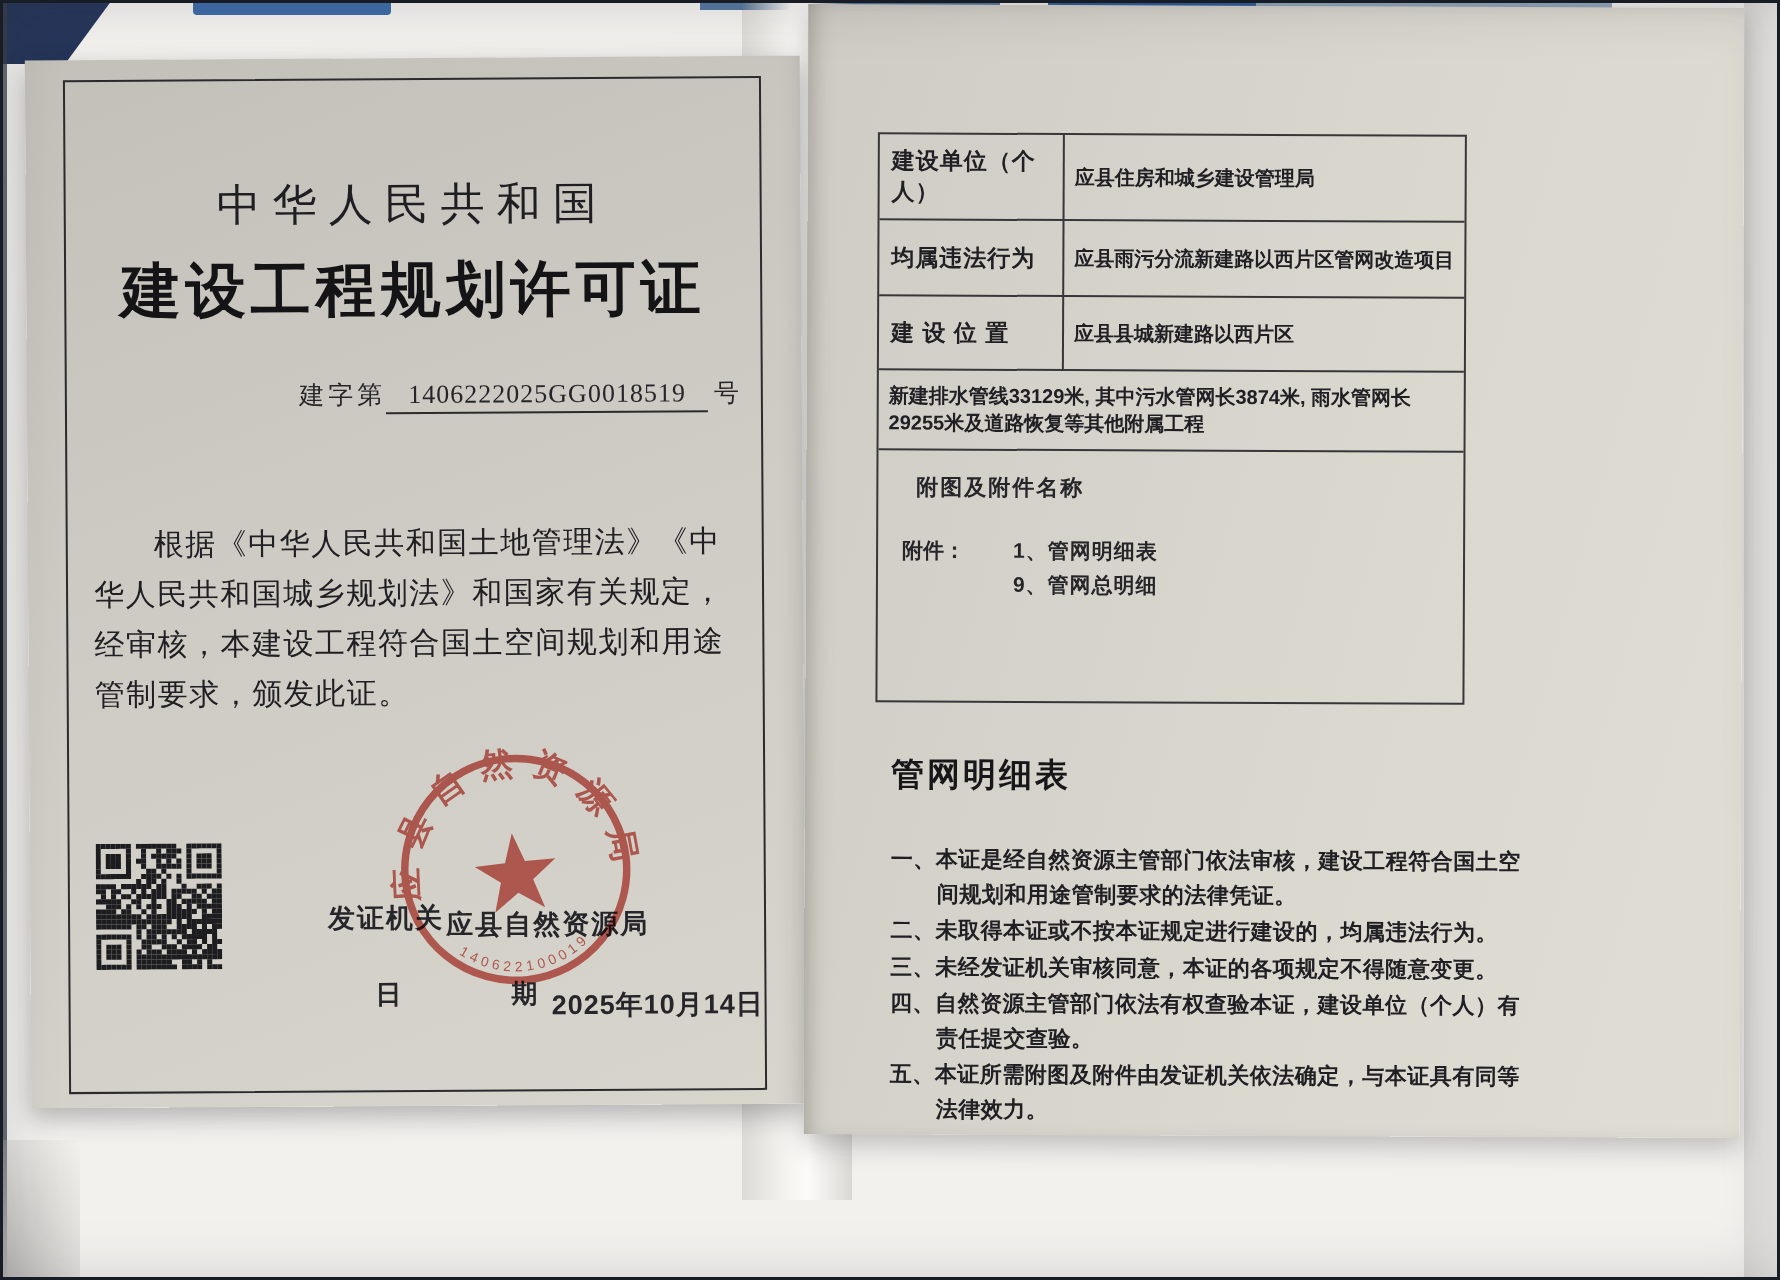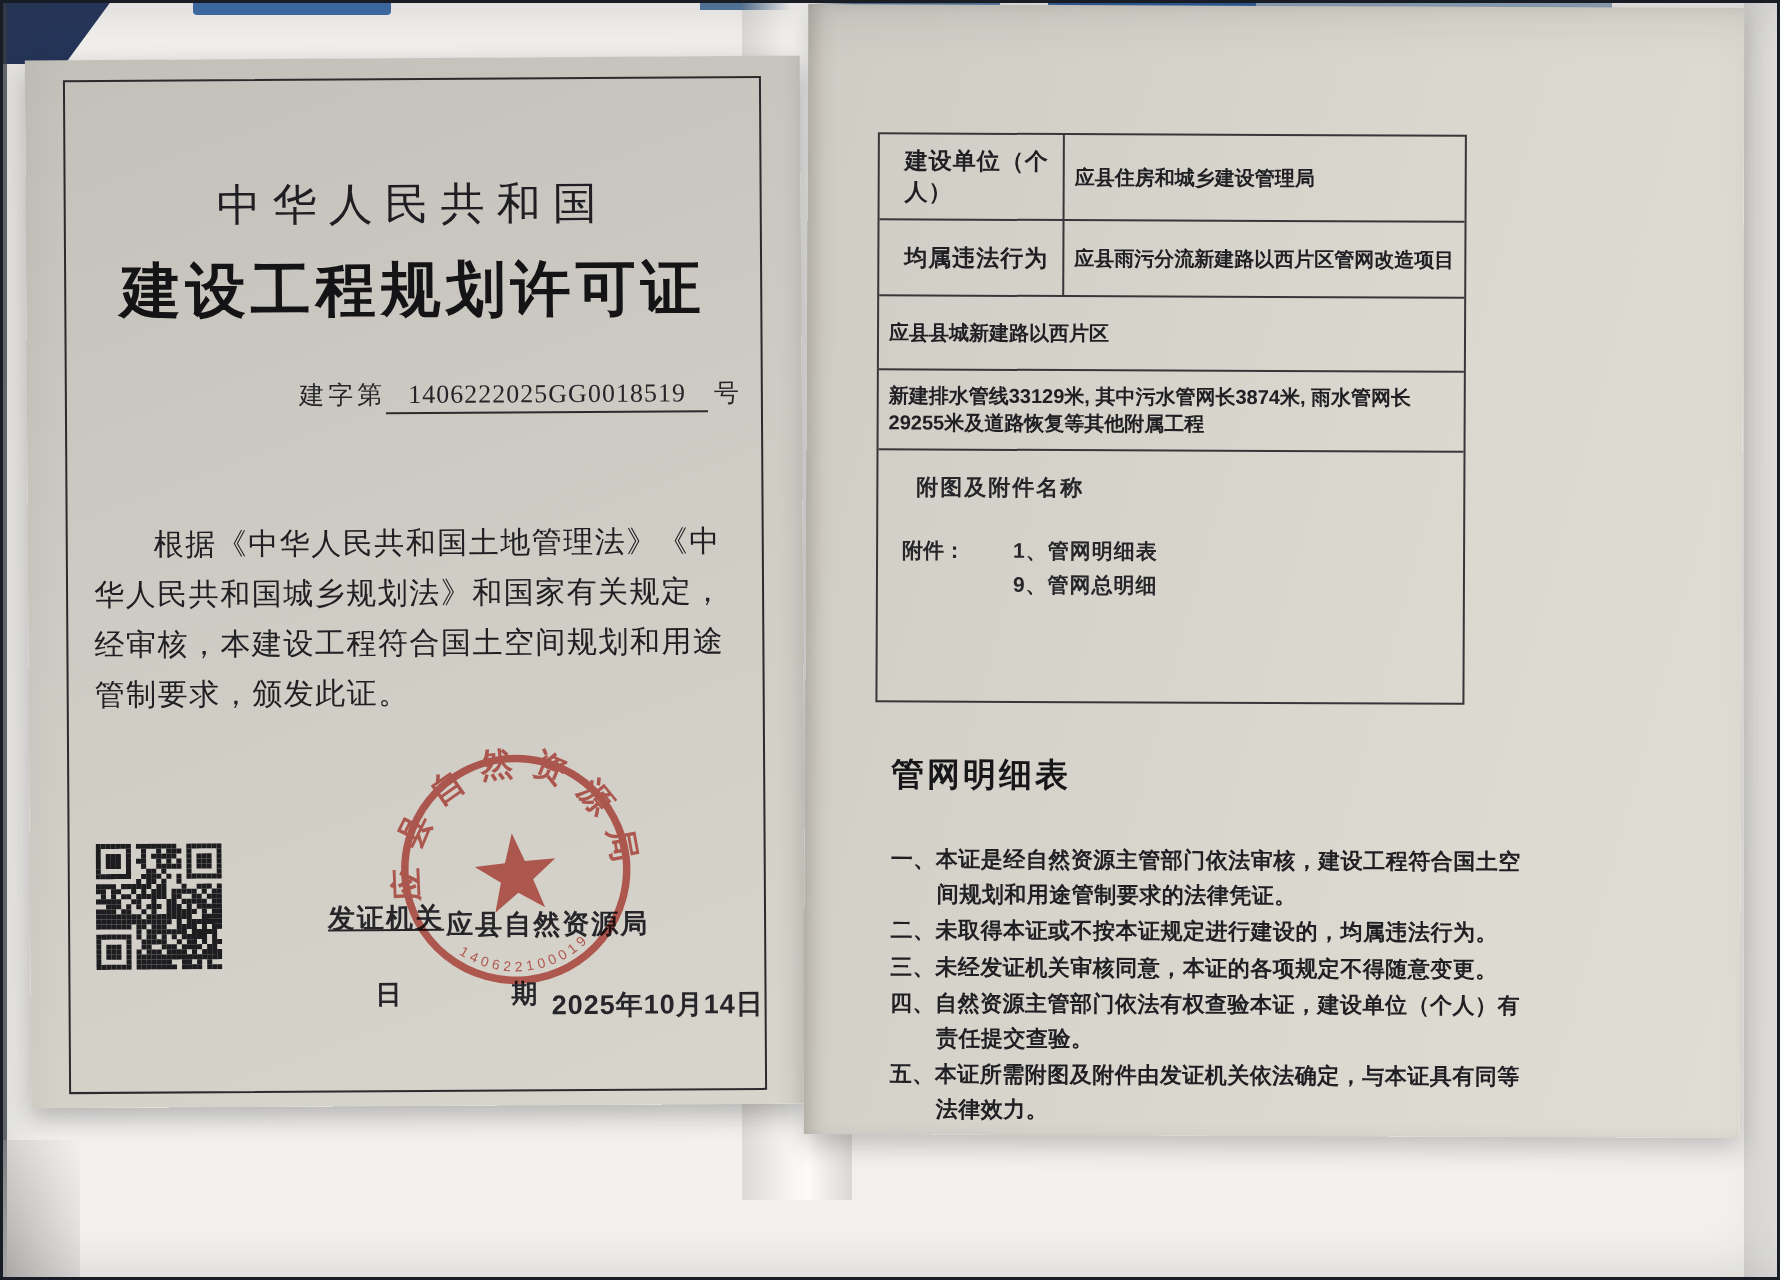--- a/index.html
+++ b/index.html
@@ -39,36 +39,36 @@
   .no-row{position:absolute;right:22px;top:298px;font-family:"Liberation Serif",serif;font-size:25px;white-space:nowrap;}
   .no-prefix{letter-spacing:4px;}
   .no-value{display:inline-block;padding:0 22px 2px 22px;border-bottom:2px solid #2b2b2e;
     font-size:26px;letter-spacing:1px;transform:translateY(0);}
   .no-suffix{margin-left:6px;}
   .body-text{position:absolute;left:26px;top:438px;width:640px;
     font-size:30px;line-height:50px;letter-spacing:1.5px;text-indent:2em;font-weight:500;color:#202024;}
   .qr{position:absolute;left:26px;top:762px;width:126px;height:126px;}
   .qr svg{width:100%;height:100%;fill:#1d1d20;}
   .issuer-row{position:absolute;left:258px;top:820px;white-space:nowrap;font-size:27px;}
-  .issuer-label{font-weight:700;letter-spacing:2px;text-decoration:underline;}
+  .issuer-label{font-weight:700;letter-spacing:2px;}
   .issuer-name{position:relative;top:7px;left:2px;font-weight:600;letter-spacing:2px;}
   .date-row{position:absolute;left:305px;top:896px;white-space:nowrap;font-size:26px;font-weight:700;}
   .date-ri{margin-right:110px;}
   .issue-date{position:relative;top:12px;left:14px;font-weight:600;font-size:27px;letter-spacing:1px;}
   .seal{position:absolute;left:318px;top:662px;width:256px;height:256px;color:#c5443c;
     opacity:.8;transform:rotate(-6deg);mix-blend-mode:multiply;}
   .seal-ring{fill:none;stroke:currentColor;stroke-width:7px;}
   .seal-star{fill:currentColor;}
   .seal-text{fill:currentColor;font-size:31px;font-weight:700;letter-spacing:15px;}
   .seal-num{fill:currentColor;font-size:13px;letter-spacing:4px;}
   
   .cert-table{position:absolute;left:70px;top:128px;width:585px;border:2px solid #37373a;}
   .trow{display:flex;border-bottom:2px solid #37373a;}
   .tlabel{width:185px;flex:0 0 185px;border-right:2px solid #37373a;
-    display:flex;align-items:center;padding-left:25px;box-sizing:border-box;
+    display:flex;align-items:center;padding-left:12px;box-sizing:border-box;
     font-size:23px;font-weight:700;letter-spacing:1px;color:#202024;}
   .tvalue{flex:1;display:flex;align-items:center;padding:8px 6px 8px 10px;
     font-size:20px;font-weight:600;line-height:27px;color:#202024;}
   .r1{height:84px;} .r2{height:74px;} .r3{height:72px;} .r4{height:78px;}
   .attach{height:250px;padding:22px 0 0 38px;box-sizing:border-box;}
   .attach-title{font-size:22px;font-weight:700;letter-spacing:2px;}
   .attach-block{display:flex;margin:34px 0 0 -14px;font-size:21px;font-weight:700;}
   .attach-items div{margin-bottom:6px;letter-spacing:1px;margin-left:48px;}
   .notes-title{position:absolute;left:86px;top:748px;font-size:33px;font-weight:700;letter-spacing:3px;color:#17171a;}
   .notes{position:absolute;left:86px;top:838px;width:636px;font-size:22px;line-height:34.5px;
@@ -551,20 +551,21 @@
     <div class="cert-table">
       <div class="trow r1">
         <div class="tlabel">建设单位（个人）</div>
         <div class="tvalue">应县住房和城乡建设管理局</div>
       </div>
       <div class="trow r2">
         <div class="tlabel">均属违法行为</div>
         <div class="tvalue">应县雨污分流新建路以西片区管网改造项目</div>
       </div>
       <div class="trow r3">
+        <div class="tlabel">建 设 位 置</div>
         <div class="tvalue">应县县城新建路以西片区</div>
       </div>
       <div class="trow r4">
         <div class="tvalue">新建排水管线33129米, 其中污水管网长3874米, 雨水管网长29255米及道路恢复等其他附属工程</div>
       </div>
       <div class="attach">
         <div class="attach-title">附图及附件名称</div>
         <div class="attach-block">
           <div class="attach-label">附件：</div>
           <div class="attach-items">

